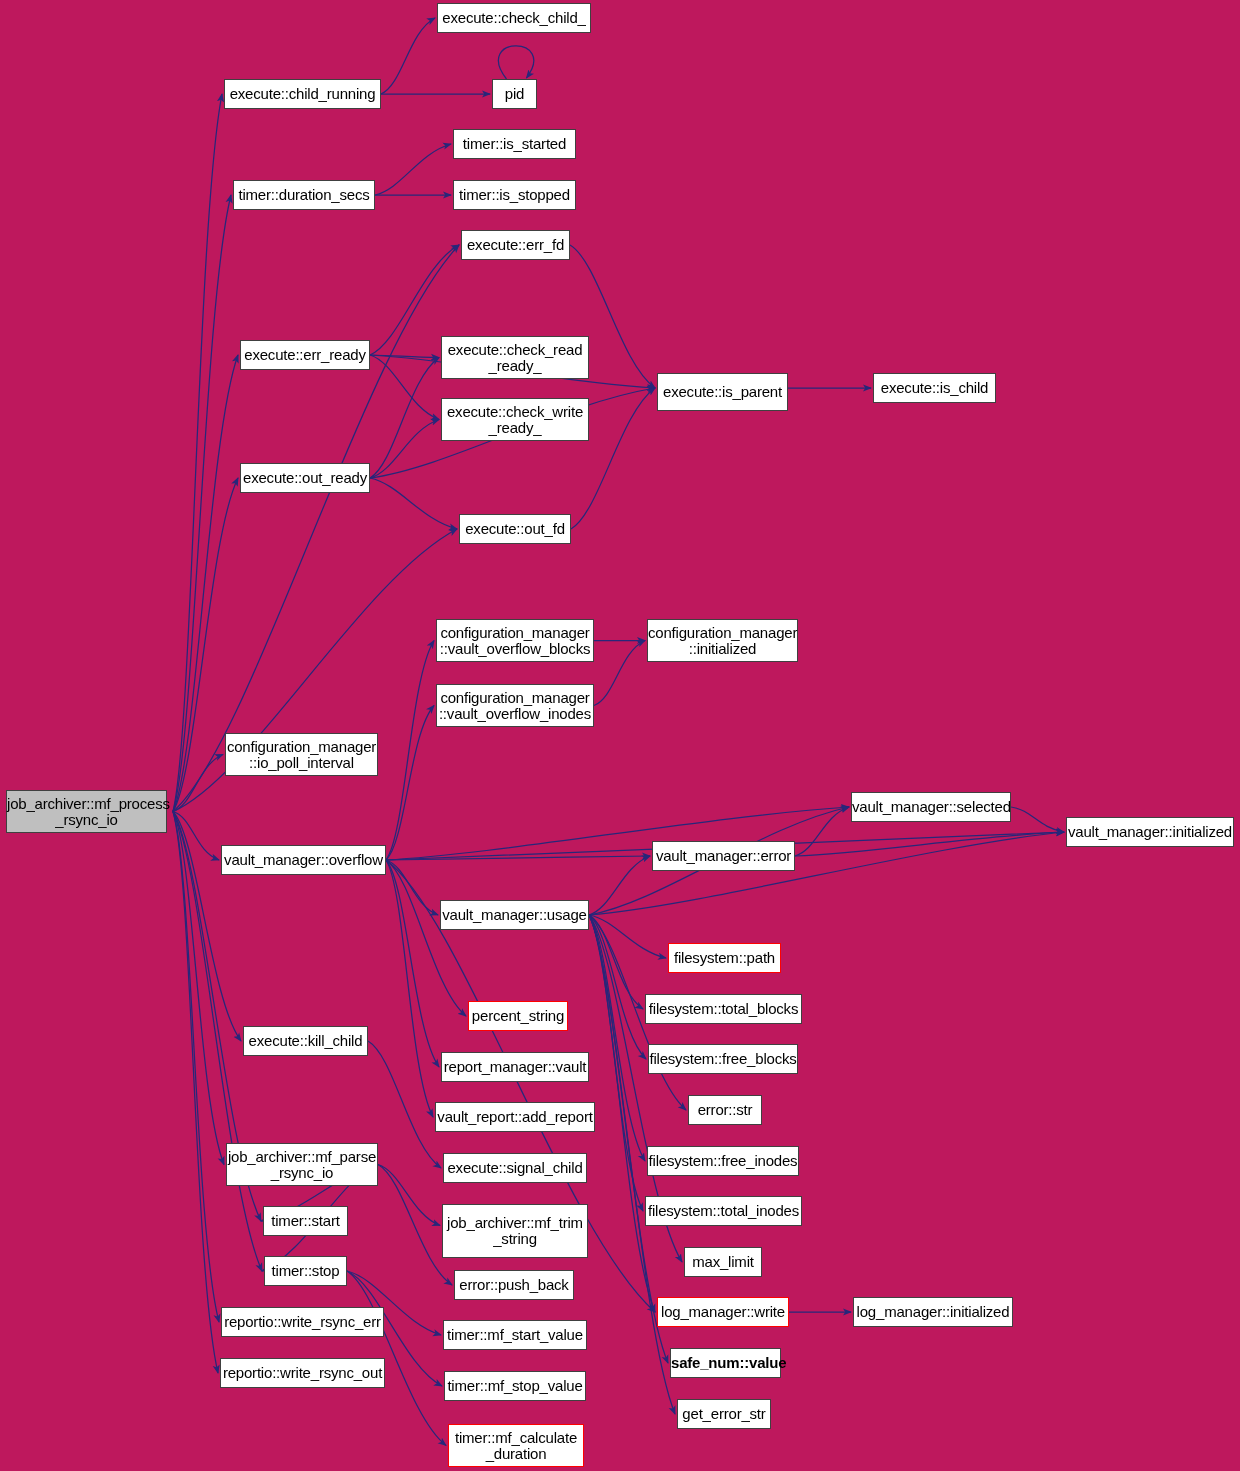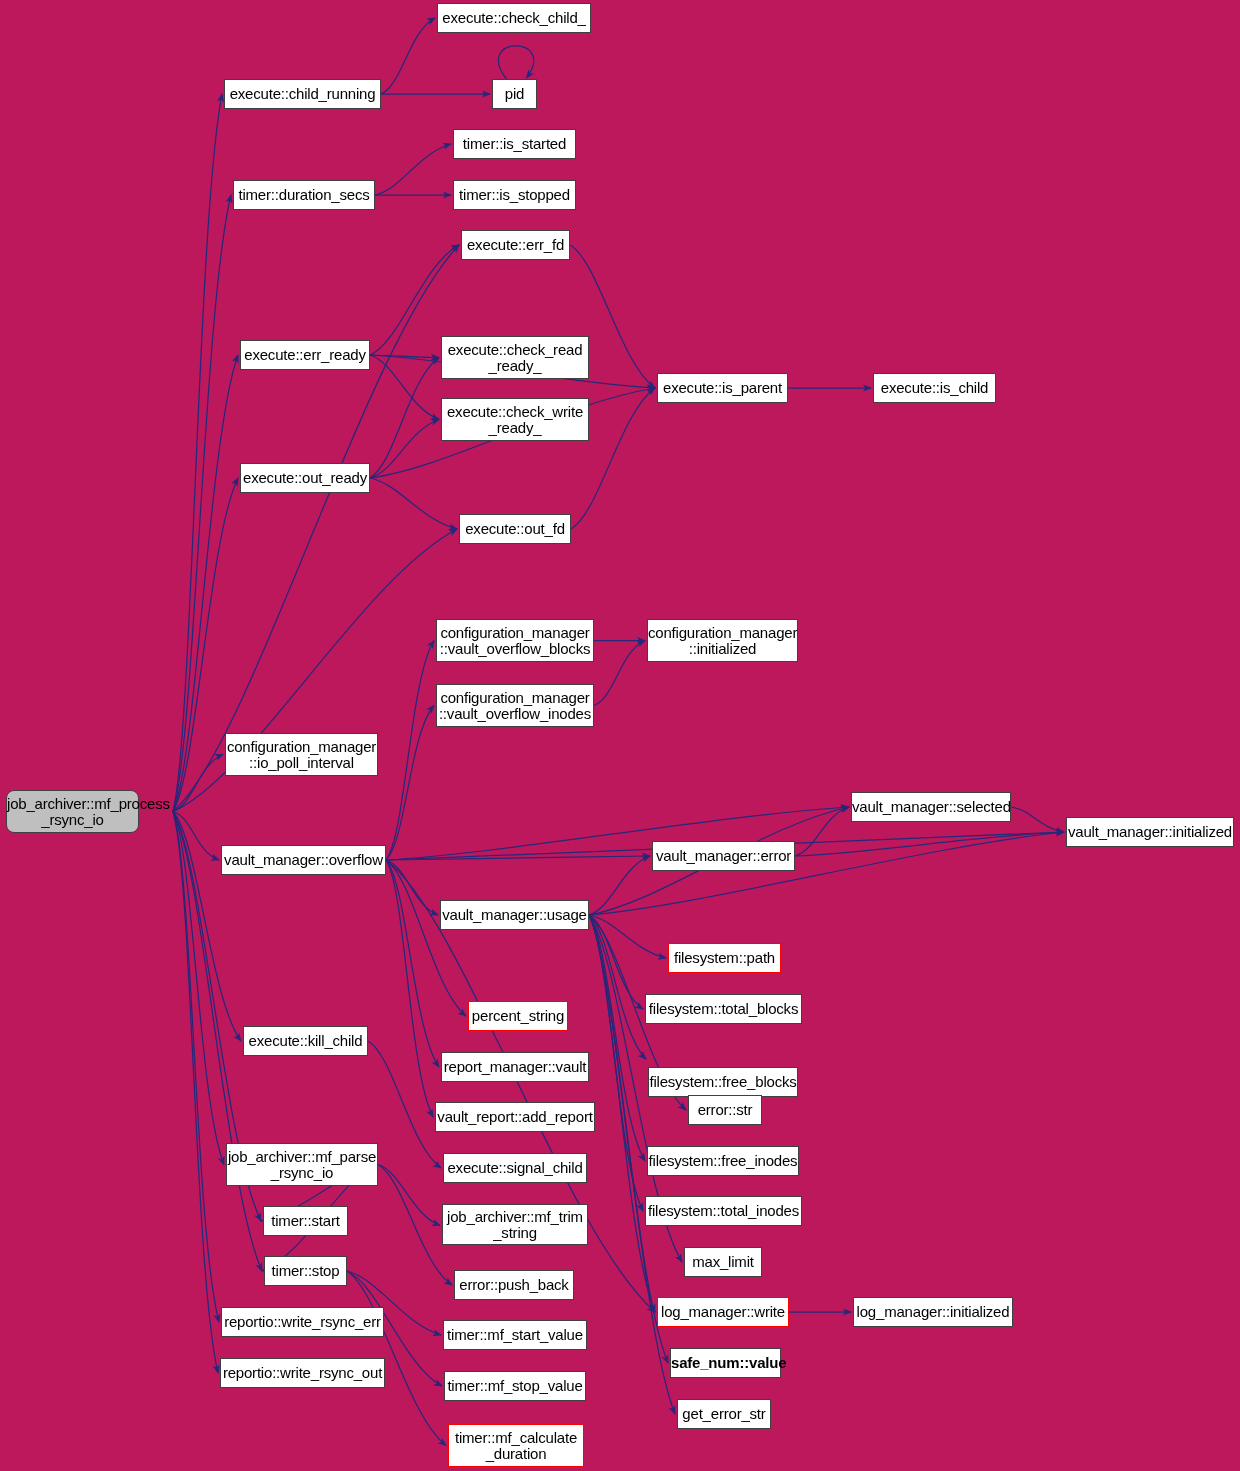--- a/index.html
+++ b/index.html
@@ -119,56 +119,56 @@
       <div class="node" style="left: 453px; top: 180px; width: 123px; height: 30px;"><span>timer::is_stopped</span></div>
       <div class="node" style="left: 233px; top: 180px; width: 142px; height: 30px;"><span>timer::duration_secs</span></div>
       <div class="node" style="left: 461px; top: 230px; width: 109px; height: 30px;"><span>execute::err_fd</span></div>
       <div class="node" style="left: 240px; top: 340px; width: 130px; height: 30px;"><span>execute::err_ready</span></div>
       <div class="node" style="left: 441px; top: 336px; width: 148px; height: 43px;"><span>execute::check_read
 _ready_</span></div>
       <div class="node" style="left: 441px; top: 398px; width: 148px; height: 43px;"><span>execute::check_write
 _ready_</span></div>
       <div class="node" style="left: 240px; top: 463px; width: 130px; height: 30px;"><span>execute::out_ready</span></div>
       <div class="node" style="left: 459px; top: 514px; width: 112px; height: 30px;"><span>execute::out_fd</span></div>
-      <div class="node" style="left: 657px; top: 373px; width: 131px; height: 30px;"><span>execute::is_parent</span></div>
+      <div class="node" style="left: 657px; top: 373px; width: 131px; height: 38px;"><span>execute::is_parent</span></div>
       <div class="node" style="left: 873px; top: 373px; width: 123px; height: 30px;"><span>execute::is_child</span></div>
       <div class="node" style="left: 436px; top: 619px; width: 158px; height: 43px;"><span>configuration_manager
 ::vault_overflow_blocks</span></div>
       <div class="node" style="left: 647px; top: 619px; width: 151px; height: 43px;"><span>configuration_manager
 ::initialized</span></div>
       <div class="node" style="left: 436px; top: 684px; width: 158px; height: 43px;"><span>configuration_manager
 ::vault_overflow_inodes</span></div>
       <div class="node" style="left: 225px; top: 733px; width: 153px; height: 43px;"><span>configuration_manager
 ::io_poll_interval</span></div>
-      <div class="node root" style="left: 6px; top: 790px; width: 133px; height: 43px; border-radius: 8px;"><span>job_archiver::mf_process
+      <div class="node root" style="left: 6px; top: 790px; width: 161px; height: 43px;"><span>job_archiver::mf_process
 _rsync_io</span></div>
       <div class="node" style="left: 851px; top: 792px; width: 160px; height: 30px;"><span>vault_manager::selected</span></div>
       <div class="node" style="left: 1066px; top: 817px; width: 168px; height: 30px;"><span>vault_manager::initialized</span></div>
       <div class="node" style="left: 221px; top: 845px; width: 165px; height: 30px;"><span>vault_manager::overflow</span></div>
       <div class="node" style="left: 652px; top: 841px; width: 143px; height: 30px;"><span>vault_manager::error</span></div>
       <div class="node" style="left: 440px; top: 900px; width: 149px; height: 30px;"><span>vault_manager::usage</span></div>
       <div class="node red" style="left: 668px; top: 943px; width: 113px; height: 30px;"><span>filesystem::path</span></div>
       <div class="node" style="left: 645px; top: 994px; width: 157px; height: 30px;"><span>filesystem::total_blocks</span></div>
-      <div class="node" style="left: 648px; top: 1044px; width: 150px; height: 30px; margin-top: 23px;"><span>filesystem::free_blocks</span></div>
+      <div class="node" style="left: 648px; top: 1044px; width: 150px; height: 30px;"><span>filesystem::free_blocks</span></div>
       <div class="node" style="left: 688px; top: 1095px; width: 74px; height: 30px;"><span>error::str</span></div>
       <div class="node" style="left: 647px; top: 1146px; width: 152px; height: 30px;"><span>filesystem::free_inodes</span></div>
       <div class="node" style="left: 645px; top: 1196px; width: 157px; height: 30px;"><span>filesystem::total_inodes</span></div>
       <div class="node" style="left: 684px; top: 1247px; width: 78px; height: 30px;"><span>max_limit</span></div>
       <div class="node red" style="left: 657px; top: 1297px; width: 132px; height: 30px;"><span>log_manager::write</span></div>
       <div class="node" style="left: 853px; top: 1297px; width: 160px; height: 30px;"><span>log_manager::initialized</span></div>
       <div class="node" style="left: 670px; top: 1348px; width: 111px; height: 30px; font-weight: bold;"><span>safe_num::value</span></div>
       <div class="node" style="left: 677px; top: 1399px; width: 94px; height: 30px;"><span>get_error_str</span></div>
       <div class="node" style="left: 243px; top: 1026px; width: 125px; height: 30px;"><span>execute::kill_child</span></div>
       <div class="node red" style="left: 468px; top: 1001px; width: 100px; height: 30px;"><span>percent_string</span></div>
       <div class="node" style="left: 441px; top: 1052px; width: 148px; height: 30px;"><span>report_manager::vault</span></div>
       <div class="node" style="left: 435px; top: 1102px; width: 160px; height: 30px;"><span>vault_report::add_report</span></div>
       <div class="node" style="left: 226px; top: 1143px; width: 152px; height: 43px;"><span>job_archiver::mf_parse
 _rsync_io</span></div>
       <div class="node" style="left: 443px; top: 1153px; width: 144px; height: 30px;"><span>execute::signal_child</span></div>
-      <div class="node" style="left: 442px; top: 1204px; width: 146px; height: 41px;"><span>job_archiver::mf_trim
+      <div class="node" style="left: 442px; top: 1204px; width: 146px; height: 54px;"><span>job_archiver::mf_trim
 _string</span></div>
       <div class="node" style="left: 263px; top: 1206px; width: 85px; height: 30px;"><span>timer::start</span></div>
       <div class="node" style="left: 264px; top: 1256px; width: 83px; height: 30px;"><span>timer::stop</span></div>
       <div class="node" style="left: 454px; top: 1270px; width: 120px; height: 30px;"><span>error::push_back</span></div>
       <div class="node" style="left: 221px; top: 1307px; width: 163px; height: 30px;"><span>reportio::write_rsync_err</span></div>
       <div class="node" style="left: 443px; top: 1320px; width: 144px; height: 30px;"><span>timer::mf_start_value</span></div>
       <div class="node" style="left: 220px; top: 1358px; width: 165px; height: 30px;"><span>reportio::write_rsync_out</span></div>
       <div class="node" style="left: 444px; top: 1371px; width: 142px; height: 30px;"><span>timer::mf_stop_value</span></div>
       <div class="node red" style="left: 448px; top: 1424px; width: 136px; height: 43px;"><span>timer::mf_calculate
 _duration</span></div>

